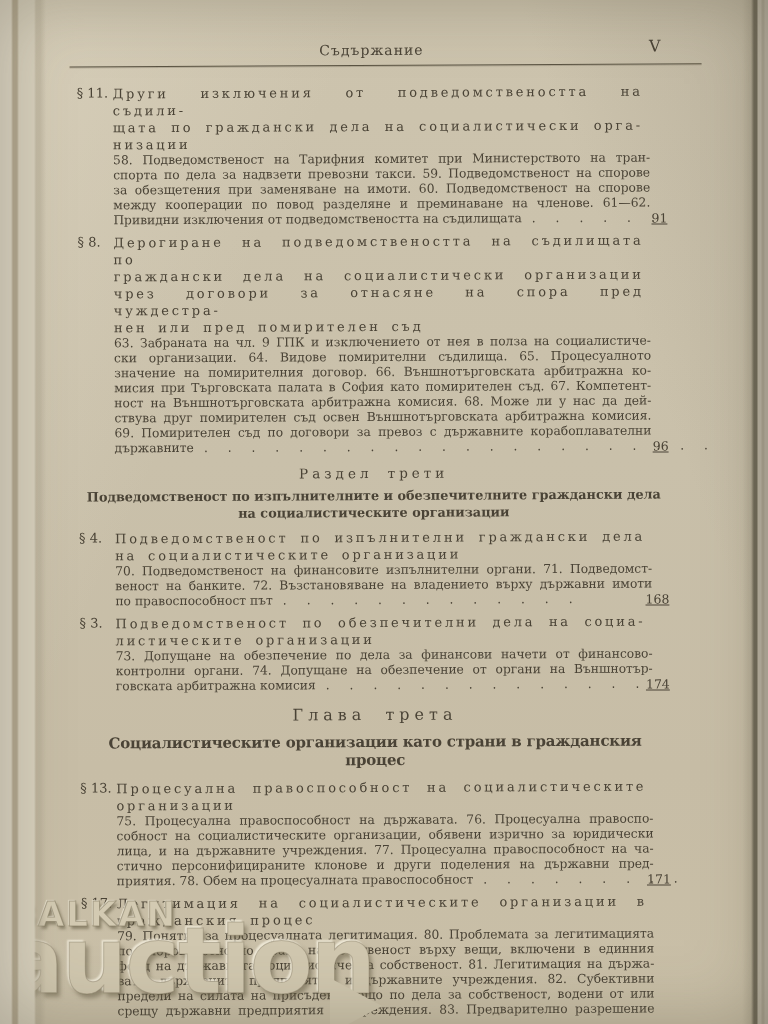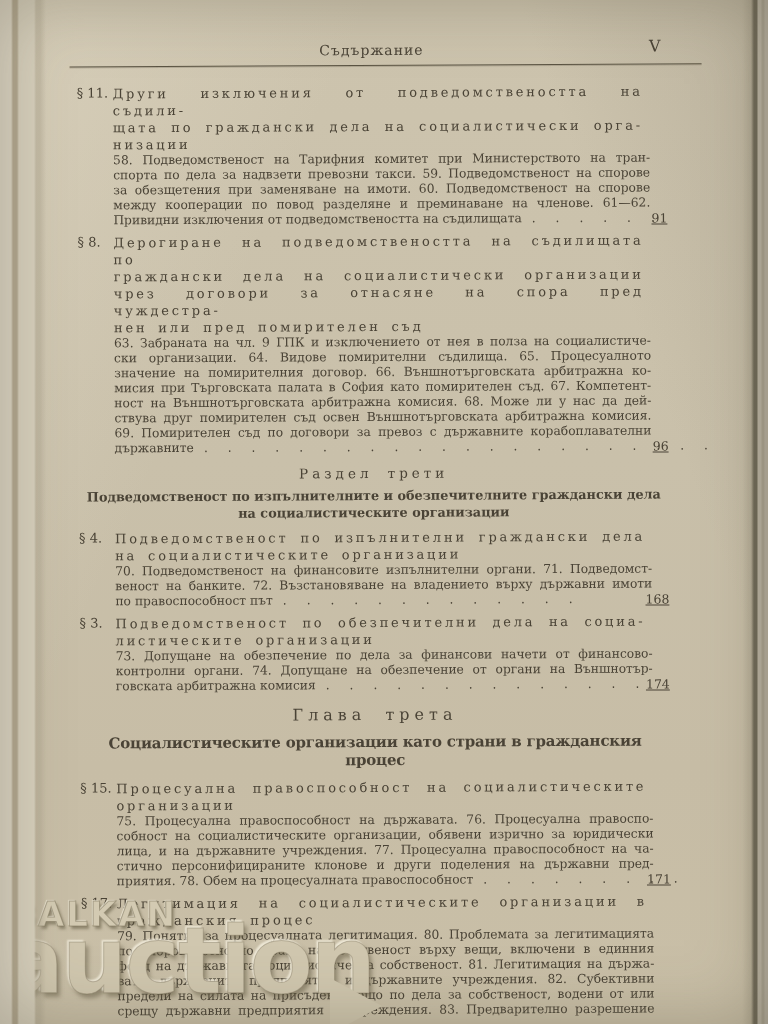--- a/index.html
+++ b/index.html
@@ -161,21 +161,21 @@
     </div>
     <span class="pagenum">174</span>
   </div>
 
   <div class="chapter-block">
     <div class="chapter-title">Глава трета</div>
     <div class="chapter-sub">Социалистическите организации като страни в гражданския процес</div>
   </div>
 
   <div class="entry">
-    <span class="para-num">§ 15.</span>
+    <span class="para-num">§ 13.</span>
     <div class="head-lines">
         <div class="line">Процесуална правоспособност на социалистическите</div>
         <div class="line">организации</div>
       </div>
     <div class="entry-body">
         <div class="body-line">75. Процесуална правоспособност на държавата. 76. Процесуална правоспо-</div>
         <div class="body-line">собност на социалистическите организации, обявени изрично за юридически</div>
         <div class="body-line">лица, и на държавните учреждения. 77. Процесуална правоспособност на ча-</div>
         <div class="body-line">стично персонифицираните клонове и други поделения на държавни пред-</div>
       </div>

